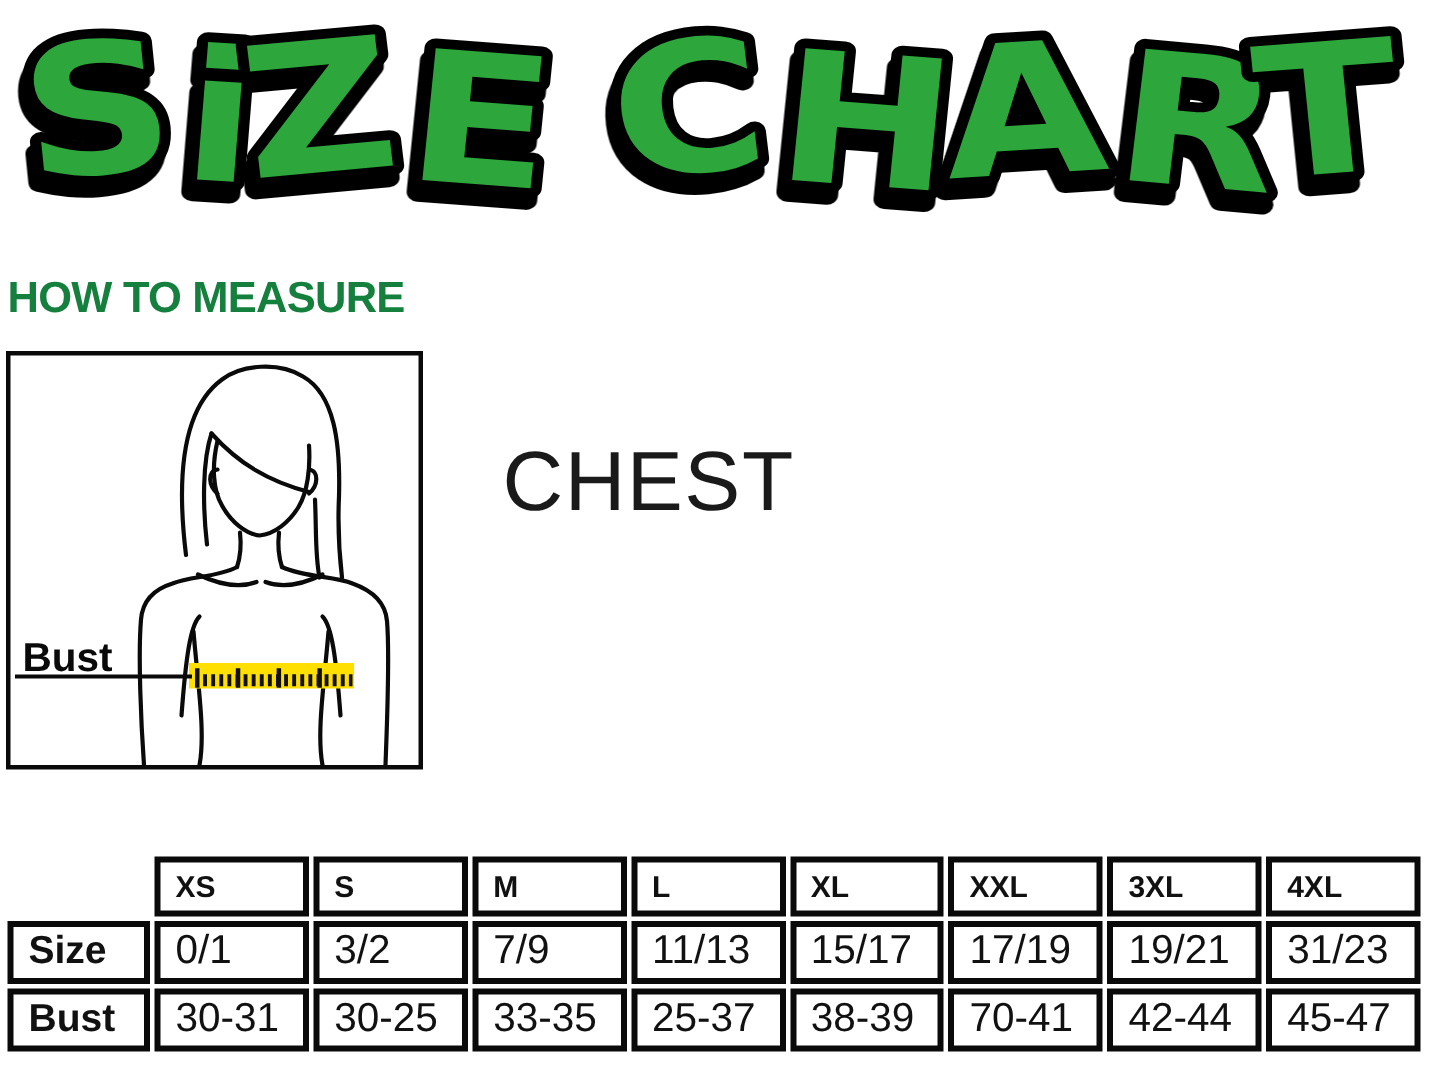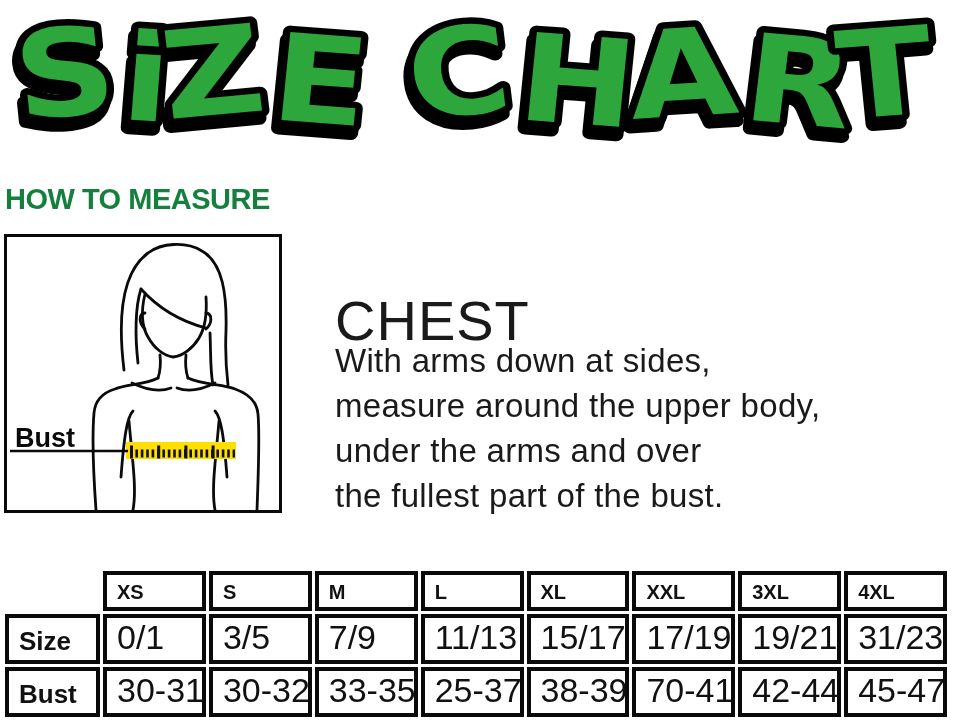--- a/index.html
+++ b/index.html
@@ -58,21 +58,21 @@
     position:absolute;left:2px;top:568px;width:948px;
     border-collapse:separate;border-spacing:3px;
     table-layout:fixed;
   }
   .size-table td{
     border:4px solid #0a0a0a;
     height:40px;
     padding:0 0 3px 10px;
     vertical-align:bottom;
     background:#fff;
-    font-size:34px;
+    font-size:27px;
     overflow:hidden;
     white-space:nowrap;
   }
   .size-table td.ghost{border:none;background:transparent;}
   .size-table td.col-head{font-weight:bold;font-size:20px;}
   .size-table td.row-label{font-weight:bold;font-size:26px;margin-top:33px;}
   .size-table col.label-col{width:95px;}
 </style>
 </head>
 <body>
@@ -123,26 +123,20 @@
         <line x1="123" y1="216.5" x2="228" y2="216.5" stroke="#111" stroke-width="8" stroke-dasharray="2.6 2.8"></line>
         <line x1="123" y1="215" x2="228" y2="215" stroke="#111" stroke-width="13" stroke-dasharray="3 24.2"></line>
       </g>
 
       <line x1="3" y1="214" x2="121" y2="214" stroke="#0a0a0a" stroke-width="2.6"></line>
     </svg>
     <span class="bust-label">Bust</span>
   </div>
 
   <div class="chest-heading">CHEST</div>
-  <div class="chest-text">
-    <div>With arms down at sides,</div>
-    <div>measure around the upper body,</div>
-    <div>under the arms and over</div>
-    <div>the fullest part of the bust.</div>
-  </div>
 
   <table class="size-table">
     <colgroup>
       <col class="label-col">
       <col>
         <col>
         <col>
         <col>
         <col>
         <col>
@@ -157,32 +151,32 @@
       <td class="col-head">M</td>
       <td class="col-head">L</td>
       <td class="col-head">XL</td>
       <td class="col-head">XXL</td>
       <td class="col-head">3XL</td>
       <td class="col-head">4XL</td>
     </tr>
     <tr>
       <td class="row-label">Size</td>
       <td>0/1</td>
-      <td>3/5</td>
+      <td>3/2</td>
       <td>7/9</td>
       <td>11/13</td>
       <td>15/17</td>
       <td>17/19</td>
       <td>19/21</td>
       <td>31/23</td>
     </tr>
     <tr>
       <td class="row-label">Bust</td>
       <td>30-31</td>
-      <td>30-32</td>
+      <td>30-25</td>
       <td>33-35</td>
       <td>25-37</td>
       <td>38-39</td>
       <td>70-41</td>
       <td>42-44</td>
       <td>45-47</td>
     </tr>
   </tbody>
     </table>
 

